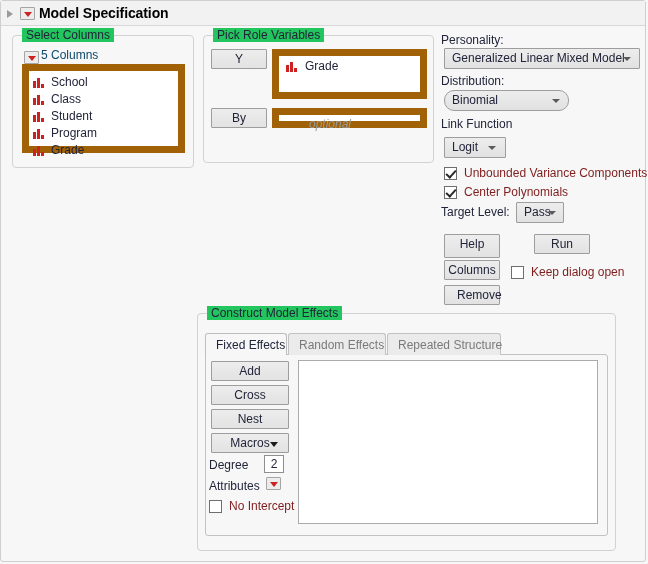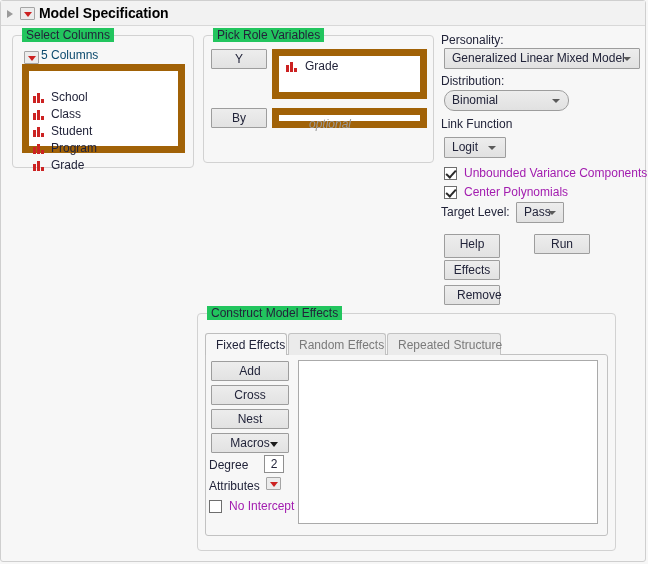--- a/index.html
+++ b/index.html
@@ -108,21 +108,21 @@
   #cols-list { left: 22px; top: 64px; width: 163px; height: 89px; }
   .col-item {
     position: relative;
     height: 17px;
     line-height: 17px;
     padding-left: 22px;
     font-size: 12px;
     color: #22243a;
     white-space: nowrap;
   }
-  .col-item:first-child { margin-top: 18px; }
+  .col-item:first-child { margin-top: 3px; }
   .nominal-icon {
     position: absolute;
     left: 4px; top: 4px;
     width: 12px; height: 10px;
   }
   .nominal-icon i {
     position: absolute;
     bottom: 0;
     width: 3px;
     background: #cc2222;
@@ -201,21 +201,21 @@
   #cmb-personality { left: 444px; top: 48px; width: 196px; height: 21px; }
   #lbl-distribution { left: 441px; top: 74px; }
   #cmb-distribution { left: 444px; top: 90px; width: 125px; height: 21px; border-radius: 10px; }
   #lbl-link { left: 441px; top: 117px; }
   #cmb-link { left: 444px; top: 137px; width: 62px; height: 21px; }
   #cmb-link .chev { right: 9px; }
 
   .checkrow {
     position: absolute;
     font-size: 12px;
-    color: #a21caf;
+    color: #7f1d1d;
     white-space: nowrap;
     padding-left: 20px;
     line-height: 15px;
   }
   .cbox {
     position: absolute;
     left: 0; top: 1px;
     width: 13px; height: 13px;
     background: #ffffff;
     border: 1px solid #6e6e6e;
@@ -435,22 +435,26 @@
   </div>
 
   <div class="field-label" id="lbl-target">Target Level:</div>
   <div class="combo" id="cmb-target">
     <span>Pass</span>
     <span class="chev"></span>
   </div>
 
   <div class="jmp-btn" id="btn-help">Help</div>
   <div class="jmp-btn" id="btn-run">Run</div>
-  <div class="jmp-btn" id="btn-recall">Effects</div>
+  <div class="jmp-btn" id="btn-recall">Columns</div>
   <div class="jmp-btn" id="btn-remove">Remove</div>
+  <div class="checkrow" id="chk-keepopen">
+    <span class="cbox"></span>
+    <span>Keep dialog open</span>
+  </div>
 
   <div class="groupbox" id="effects-box">
     <span class="group-title">Construct Model Effects</span>
   </div>
   <div class="tabpanel"></div>
   <div class="tabstrip">
     <div class="tab active" id="tab-fixed">Fixed Effects</div>
     <div class="tab inactive" id="tab-random">Random Effects</div>
     <div class="tab inactive" id="tab-repeated">Repeated Structure</div>
   </div>

